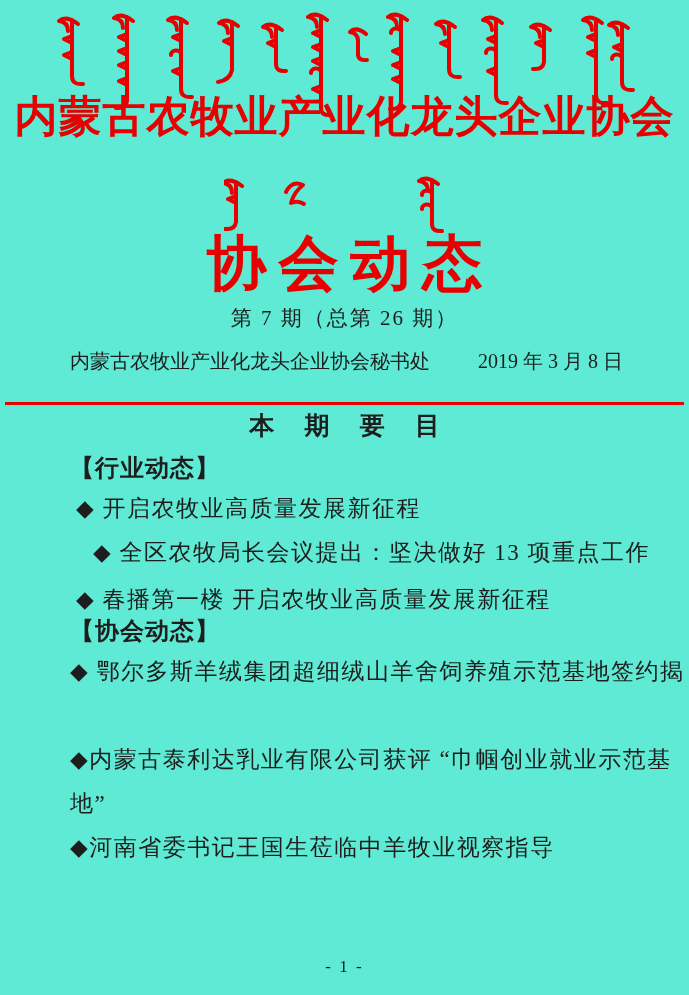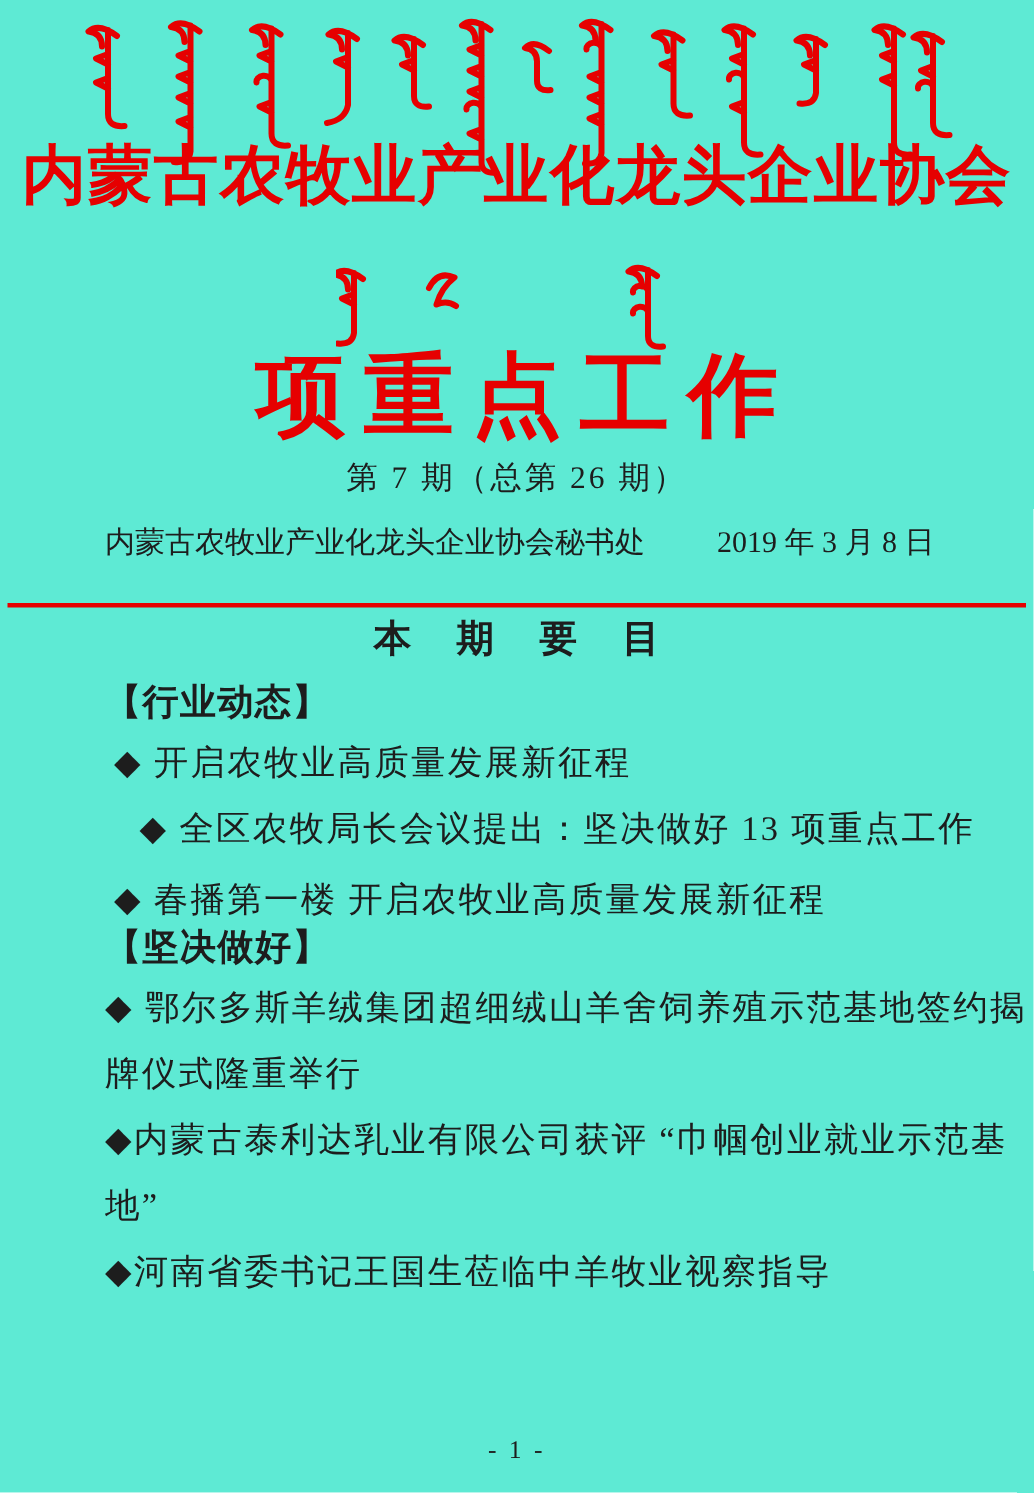--- a/index.html
+++ b/index.html
@@ -95,42 +95,41 @@
   </svg>
 
   <div class="abs center org-title">内蒙古农牧业产业化龙头企业协会</div>
 
   <svg class="abs mn-script" style="left:224px;top:176px;" width="240" height="58" viewBox="0 0 240 58">
     <path d="M12,6 v40 M18,10 q-12,-9 -19,-3 q9,1 9,10 M12,20 l-8,3 l8,4 M12,46 q-1,8 -11,7"></path>
     <path d="M62,16 q6,-12 17,-7 q-9,7 -12,18 q7,-3 13,1"></path>
     <path d="M208,4 v44 M214,8 q-12,-9 -19,-3 q9,1 9,10 M208,18 a5,4 0 1,0 -10,1 M208,32 a5,4 0 1,0 -10,1 M208,48 q0,8 10,7"></path>
   </svg>
 
-  <div class="abs center bulletin-title">项重点工作</div>
+  <div class="abs center bulletin-title">协会动态</div>
 
   <div class="abs center issue-line">第 7 期（总第 26 期）</div>
 
   <div class="abs meta-row">
     <span>内蒙古农牧业产业化龙头企业协会秘书处</span>
     <span>2019 年 3 月 8 日</span>
   </div>
 
   <div class="abs red-rule"></div>
 
   <div class="abs center toc-heading">本 期 要 目</div>
 
   <div class="abs section-heading" style="left:70px;top:452px;">【行业动态】</div>
 
   <div class="abs toc-line" style="left:76px;top:493px;">◆ 开启农牧业高质量发展新征程</div>
   <div class="abs toc-line" style="left:93px;top:537px;">◆ 全区农牧局长会议提出：坚决做好 13 项重点工作</div>
   <div class="abs toc-line" style="left:76px;top:584px;">◆ 春播第一楼 开启农牧业高质量发展新征程</div>
 
-  <div class="abs section-heading" style="left:70px;top:615px;">【坚决做好】</div>
+  <div class="abs section-heading" style="left:70px;top:615px;">【协会动态】</div>
 
   <div class="abs toc-line" style="left:70px;top:656px;">◆ 鄂尔多斯羊绒集团超细绒山羊舍饲养殖示范基地签约揭</div>
-  <div class="abs toc-line" style="left:70px;top:700px;">牌仪式隆重举行</div>
   <div class="abs toc-line" style="left:70px;top:744px;">◆内蒙古泰利达乳业有限公司获评 “巾帼创业就业示范基</div>
   <div class="abs toc-line" style="left:70px;top:788px;">地”</div>
   <div class="abs toc-line" style="left:70px;top:832px;">◆河南省委书记王国生莅临中羊牧业视察指导</div>
 
   <div class="abs center footer-page">- 1 -</div>
 
 </div>
 
 </body></html>

